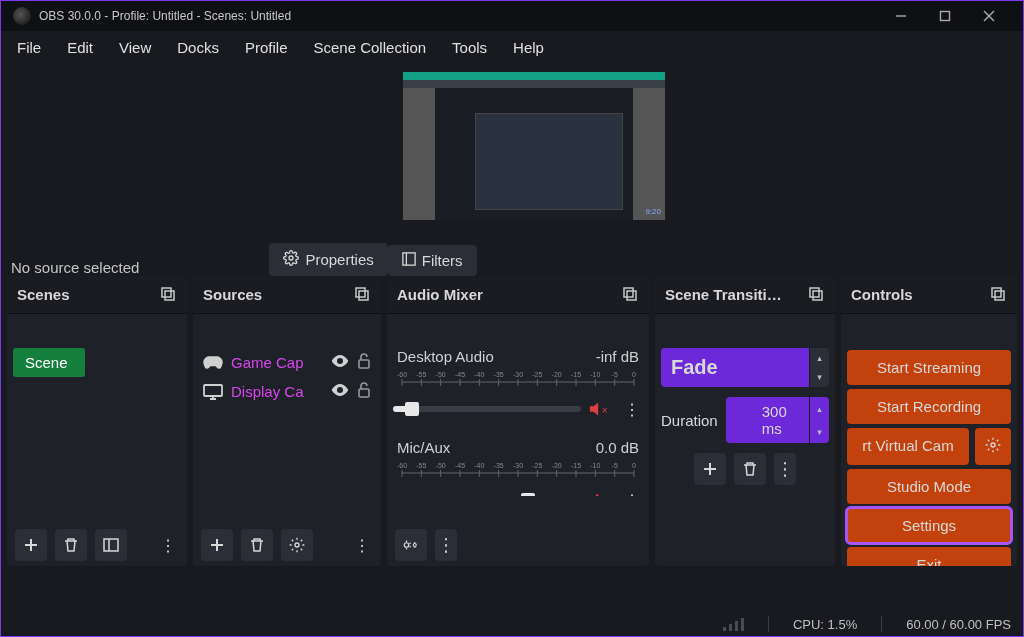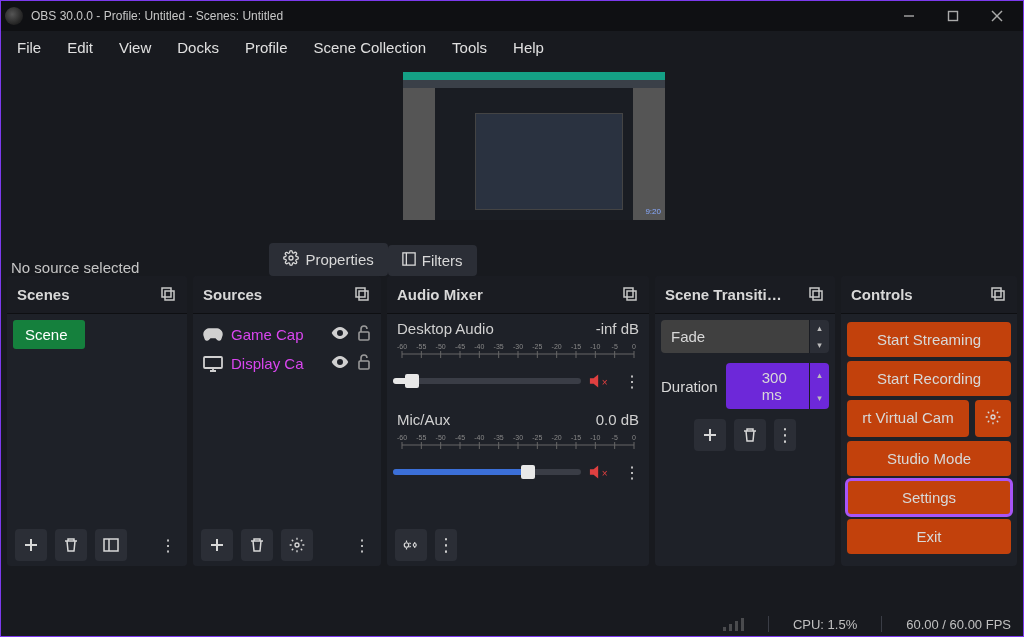--- a/index.html
+++ b/index.html
@@ -1,38 +1,38 @@
 <!DOCTYPE html>
 <html><head>
 <meta charset="utf-8">
 <style>
 * { margin: 0; padding: 0; box-sizing: border-box; font-family: "Segoe UI", Arial, sans-serif; }
 body { background: #181a1f; color: #d8d8d8; width: 1024px; height: 637px; overflow: hidden; border: 1px solid #7c3aed; }
-.titlebar { display: flex; align-items: center; height: 30px; padding: 0 4px; background: #0f1013; }
+.titlebar { display: flex; align-items: center; height: 30px; padding: 0 12px; background: #0f1013; }
 .titlebar .logo { width: 18px; height: 18px; border-radius: 50%; background: radial-gradient(circle at 40% 40%, #555 0%, #222 70%); margin-right: 8px; }
 .titlebar .title { flex: 1; font-size: 12px; color: #c8c8c8; }
 .titlebar .winbtn { width: 44px; height: 30px; display: flex; align-items: center; justify-content: center; color: #aaa; font-size: 14px; }
 .titlebar .winbtn svg { stroke: #aaa; }
 .menubar { display: flex; align-items: center; height: 32px; padding: 0 4px; background: #181a1f; gap: 2px; }
 .menubar .menuitem { padding: 4px 12px; font-size: 15px; color: #e0e0e0; }
 .preview-area { height: 165px; display: flex; align-items: center; justify-content: center; background: #181a1f; }
 .preview-box { width: 262px; height: 148px; background: #2a3038; display: flex; flex-direction: column; position: relative; margin-left: 44px; }
 .preview-box .pbar { height: 8px; background: #14a085; width: 100%; }
 .preview-box .pchrome { height: 8px; background: #3a4048; }
 .preview-box .pbody { flex: 1; display: flex; }
 .preview-box .pside { width: 32px; background: #555; }
 .preview-box .pmain { flex: 1; background: #1a1d23; position: relative; }
 .preview-box .pnest { position: absolute; left: 40px; top: 25px; right: 10px; bottom: 10px; background: #2a3240; border: 1px solid #444; }
 .preview-box .pclock { position: absolute; right: 4px; bottom: 4px; font-size: 8px; color: #8af; }
 .toolbar-row { display: flex; align-items: flex-end; height: 48px; padding: 0 8px; }
 .toolbar-row .nosrc { font-size: 15px; color: #c6c6c6; padding-left: 2px; }
 .toolbar-row .spacer-1 { flex: 0 0 130px; }
 .toolbar-btn { display: flex; align-items: center; gap: 6px; padding: 7px 14px; background: #2b2e36; border-radius: 4px; font-size: 15px; color: #d8d8d8; }
 .dock-row { display: flex; gap: 6px; padding: 0 6px 6px 6px; height: 296px; }
-.dock { background: #1e2128; border-radius: 4px; display: flex; flex-direction: column; overflow: hidden; }
+.dock { background: #1e2128; border-radius: 4px; display: flex; flex-direction: column; overflow: hidden; gap: 28px; }
 .dock.scenes { width: 180px; }
 .dock.sources { width: 188px; }
 .dock.mixer { flex: 1; min-width: 0; }
 .dock.transitions { width: 180px; }
 .dock.controls { width: 176px; }
 .dock-head { display: flex; align-items: center; justify-content: space-between; height: 38px; padding: 0 10px; background: #1a1c22; border-bottom: 1px solid #0e0f12; }
 .dock-head .dt { font-size: 15px; font-weight: 600; color: #d8d8d8; white-space: nowrap; overflow: hidden; text-overflow: ellipsis; }
 .pop-ic { width: 16px; height: 16px; }
 .dock-body { flex: 1; padding: 6px; overflow: hidden; position: relative; }
 .scene-item { background: #15803d; color: #fff; padding: 6px 12px; font-size: 15px; border-radius: 3px; width: 72px; }
@@ -46,21 +46,21 @@
 .mixer-ch { margin-bottom: 14px; }
 .mixer-top { display: flex; justify-content: space-between; font-size: 15px; color: #d0d0d0; padding: 0 4px; }
 .mixer-scale { margin: 4px 0 2px 0; }
 .mixer-scale svg { width: 100%; height: 18px; }
 .mixer-slider-row { display: flex; align-items: center; gap: 8px; }
 .slider-track { flex: 1; height: 6px; background: #3a3d46; border-radius: 3px; position: relative; }
 .slider-fill { position: absolute; left: 0; top: 0; bottom: 0; border-radius: 3px; }
 .slider-thumb { position: absolute; top: -4px; width: 14px; height: 14px; background: #e8e8e8; border-radius: 2px; }
 .mute-ic { color: #e04040; width: 24px; display: flex; align-items: center; }
 .trans-sel { display: flex; margin-bottom: 10px; }
-.trans-sel .tsel { flex: 1; background: #404040; padding: 8px 10px; font-size: 15px; border-radius: 4px 0 0 4px; }
+.trans-sel .tsel { flex: 1; background: #6d28d9; padding: 8px 10px; font-size: 20px; border-radius: 4px 0 0 4px; font-weight: bold; }
 .trans-sel .tup { width: 20px; display: flex; flex-direction: column; background: #2b2e36; border-radius: 0 4px 4px 0; border-left: 1px solid #1a1c22; }
 .trans-sel .tup div { flex: 1; display: flex; align-items: center; justify-content: center; font-size: 9px; color: #bbb; }
 .dur-row { display: flex; align-items: center; gap: 8px; margin-bottom: 10px; font-size: 15px; }
 .dur-row .dspin { flex: 1; display: flex; background: #6d28d9; border-radius: 4px; padding-left: 28px; }
 .dur-row .dspin .dv { flex: 1; padding: 6px 8px; }
 .dur-row .dspin .dc { width: 20px; display: flex; flex-direction: column; border-left: 1px solid #1a1c22; }
 .dur-row .dspin .dc div { flex: 1; display: flex; align-items: center; justify-content: center; font-size: 9px; color: #bbb; }
 .trow { display: flex; gap: 8px; justify-content: center; }
 .ctrl-btn { margin: 4px 6px; padding: 9px 4px; background: #c2410c; border-radius: 4px; font-size: 15px; color: #d8d8d8; text-align: center; }
 .ctrl-row { display: flex; margin: 4px 6px; gap: 6px; }

